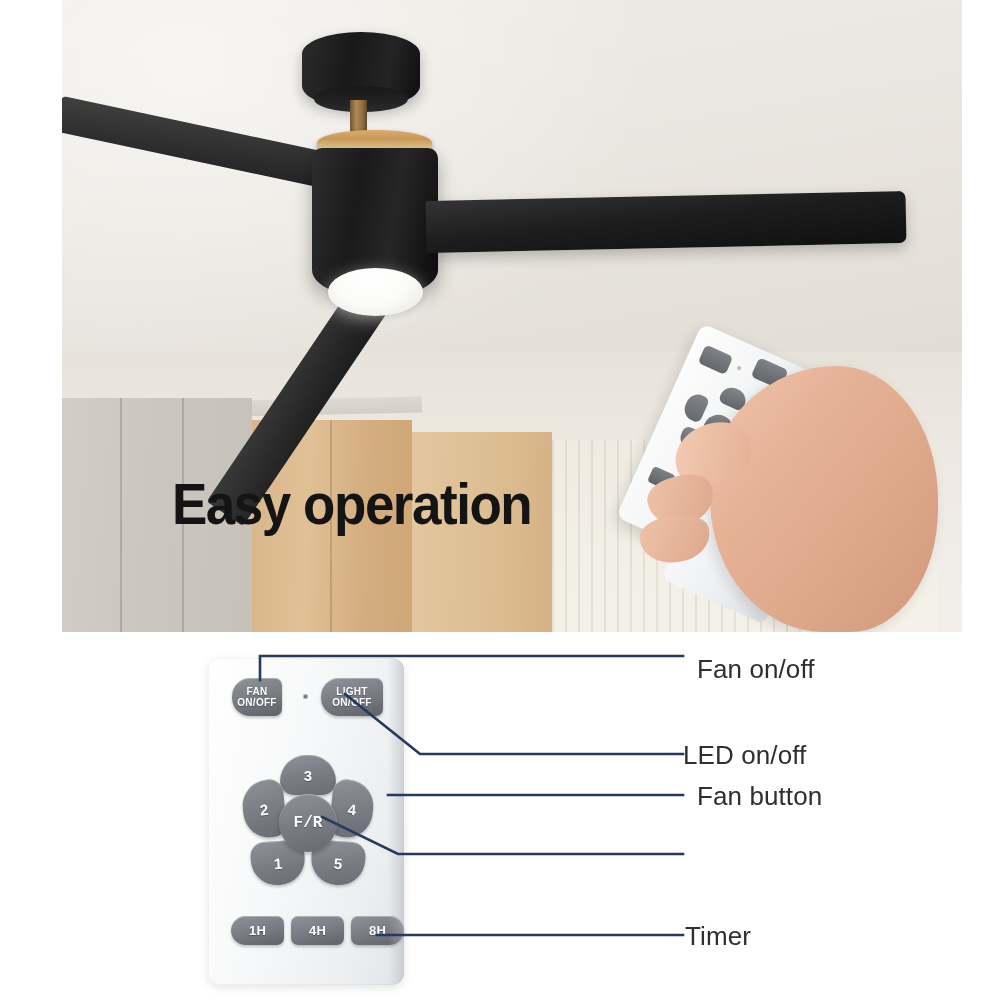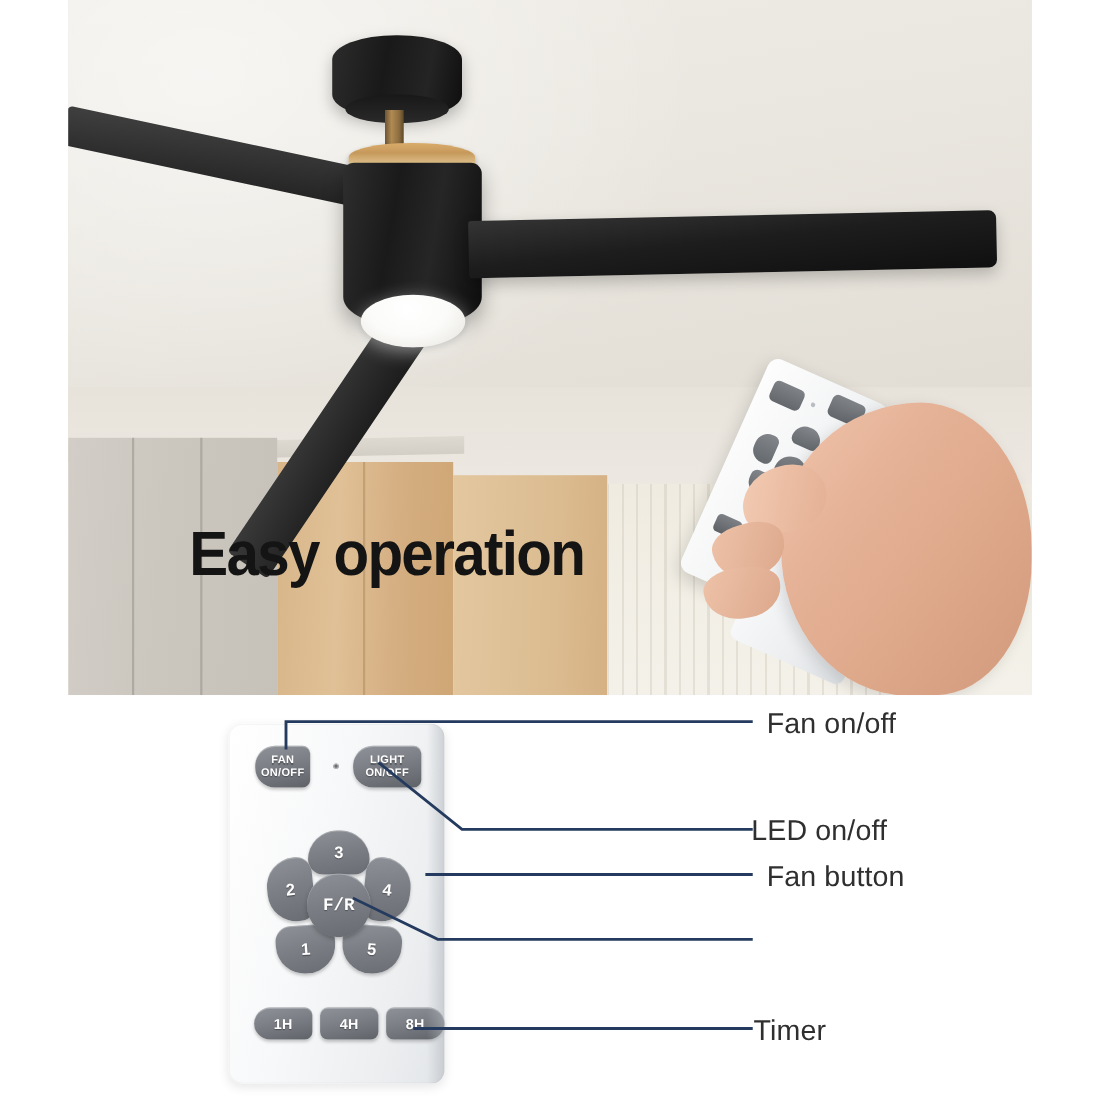--- a/index.html
+++ b/index.html
@@ -6,21 +6,21 @@
   body{
     width:1000px;height:1000px;overflow:hidden;background:#ffffff;
     font-family:"Liberation Sans","DejaVu Sans",sans-serif;
     -webkit-font-smoothing:antialiased;
   }
   .page{position:relative;width:1000px;height:1000px;background:#fff;}
 
   
   .hero{
     position:absolute;left:62px;top:0;width:876px;height:632px;
-    overflow:hidden;background:#e9e5de;
+    overflow:hidden;background:#e9e5de;padding-left:24px;
   }
   .hero-photo{position:absolute;inset:0;}
 
   
   .ceiling{
     position:absolute;left:0;top:0;width:100%;height:430px;
     background:linear-gradient(170deg,#efece6 0%,#eae7e0 38%,#e4e0d8 75%,#ded9d0 100%);
   }
   .ceiling-sheen{
     position:absolute;left:-10%;top:-20%;width:80%;height:120%;
@@ -354,19 +354,19 @@
         <path d="M345 62 L420 122 L683 122"></path>
 
         <path d="M388 163 L683 163"></path>
 
         <path d="M322 185 L398 222 L683 222"></path>
 
         <path d="M377 303 L683 303"></path>
       </g>
     </svg>
 
-    <div class="label" style="left:697px;top:12px">Fan on/off</div>
+    <div class="label" style="left:697px;top:24px">Fan on/off</div>
     <div class="label" style="left:683px;top:110px">LED on/off</div>
     <div class="label" style="left:697px;top:151px">Fan button</div>
     <div class="label" style="left:685px;top:291px">Timer</div>
 
   </div>
 </div>
 
 </body></html>

